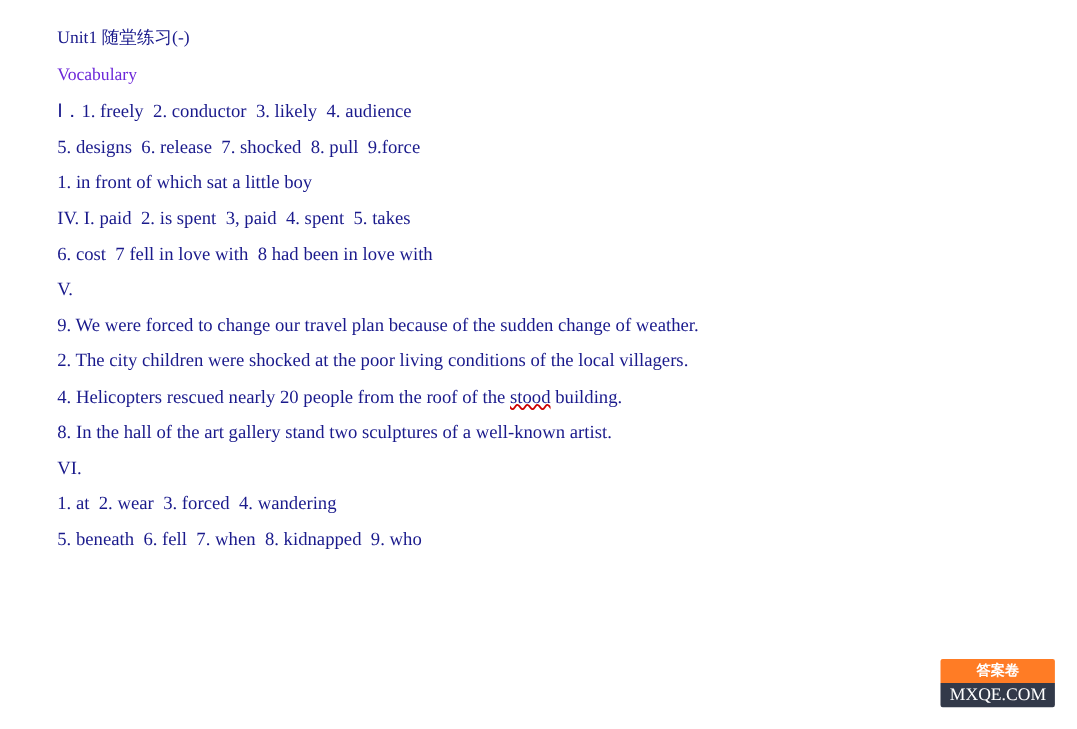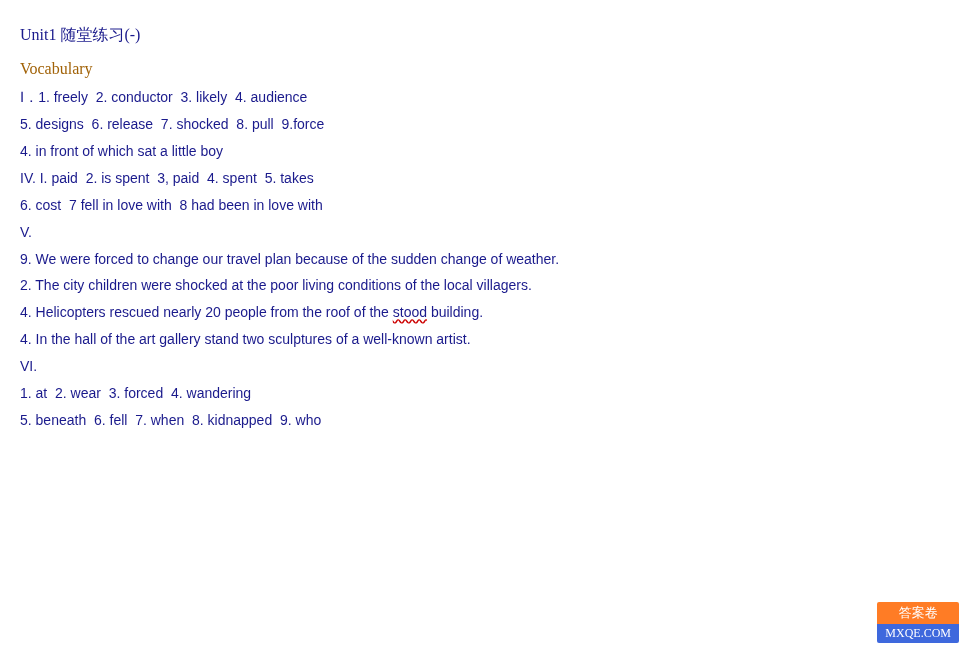--- a/index.html
+++ b/index.html
@@ -15,39 +15,40 @@
       color: #1a1a8c;
       width: 979px;
       min-height: 663px;
       padding: 20px 20px 20px 20px;
       position: relative;
     }
 
     .content {
       max-width: 940px;
       line-height: 1.85;
+      margin-left: 32px;
     }
 
     .title {
       font-size: 16px;
       color: #1a1a8c;
       margin-bottom: 4px;
     }
 
     .section-title {
       font-size: 16px;
-      color: #a16207;
+      color: #6d28d9;
       margin-bottom: 2px;
     }
 
     .line {
-      font-size: 14px;
+      font-size: 17px;
       color: #1a1a8c;
       margin-bottom: 1px;
-      font-family: Liberation Sans, sans-serif;
+      font-family: Liberation Serif, serif;
     }
 
     .underline-word {
       text-decoration: underline;
       text-decoration-color: #cc0000;
       text-decoration-style: wavy;
     }
 
     .watermark {
       position: absolute;
@@ -55,61 +56,61 @@
       right: 20px;
       opacity: 0.85;
     }
 
     .watermark-top {
       background: #ff6600;
       color: white;
       font-size: 13px;
       padding: 2px 8px;
       text-align: center;
-      font-weight: normal;
+      font-weight: bold;
       border-radius: 2px 2px 0 0;
     }
 
     .watermark-bottom {
-      background: #1d4ed8;
+      background: #0f172a;
       color: white;
-      font-size: 12px;
+      font-size: 16px;
       padding: 2px 8px;
       text-align: center;
       border-radius: 0 0 2px 2px;
     }
   </style>
 </head>
 <body>
 
 <div class="content">
   <div class="title">Unit1 随堂练习(-)</div>
   <div class="section-title">Vocabulary</div>
 
   <div>
     <div class="line">Ⅰ．1. freely &nbsp;2. conductor &nbsp;3. likely &nbsp;4. audience</div>
     <div class="line">5. designs &nbsp;6. release &nbsp;7. shocked &nbsp;8. pull &nbsp;9.force</div>
   </div>
 
   <div>
-    <div class="line">4. in front of which sat a little boy</div>
+    <div class="line">1. in front of which sat a little boy</div>
   </div>
 
 
   <div>
     <div class="line">IV. I. paid &nbsp;2. is spent &nbsp;3, paid &nbsp;4. spent &nbsp;5. takes</div>
     <div class="line">6. cost &nbsp;7 fell in love with &nbsp;8 had been in love with</div>
   </div>
 
   <div>
     <div class="line">V.</div>
     <div class="line">9. We were forced to change our travel plan because of the sudden change of weather.</div>
     <div class="line">2. The city children were shocked at the poor living conditions of the local villagers.</div>
     <div class="line">4. Helicopters rescued nearly 20 people from the roof of the <span class="underline-word">stood</span> building.</div>
-    <div class="line">4. In the hall of the art gallery stand two sculptures of a well-known artist.</div>
+    <div class="line">8. In the hall of the art gallery stand two sculptures of a well-known artist.</div>
   </div>
 
   <div>
     <div class="line">VI.</div>
     <div class="line">1. at &nbsp;2. wear &nbsp;3. forced &nbsp;4. wandering</div>
     <div class="line">5. beneath &nbsp;6. fell &nbsp;7. when &nbsp;8. kidnapped &nbsp;9. who</div>
   </div>
 </div>
 
 <div class="watermark">

